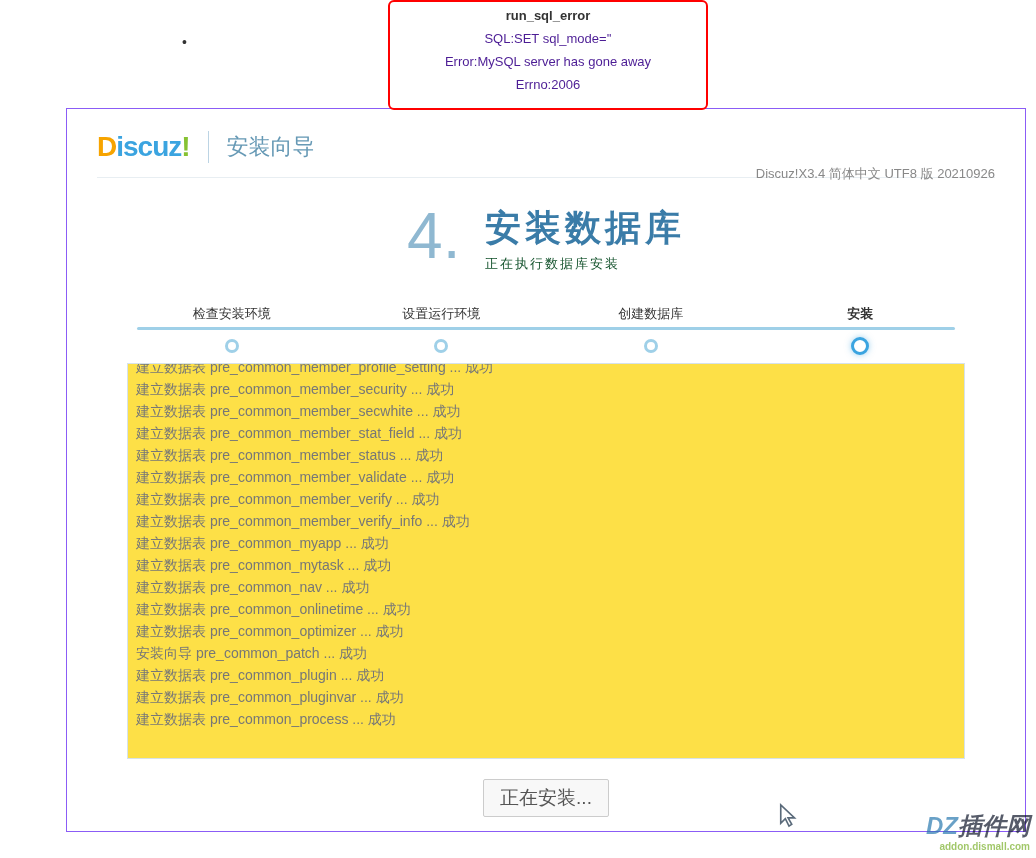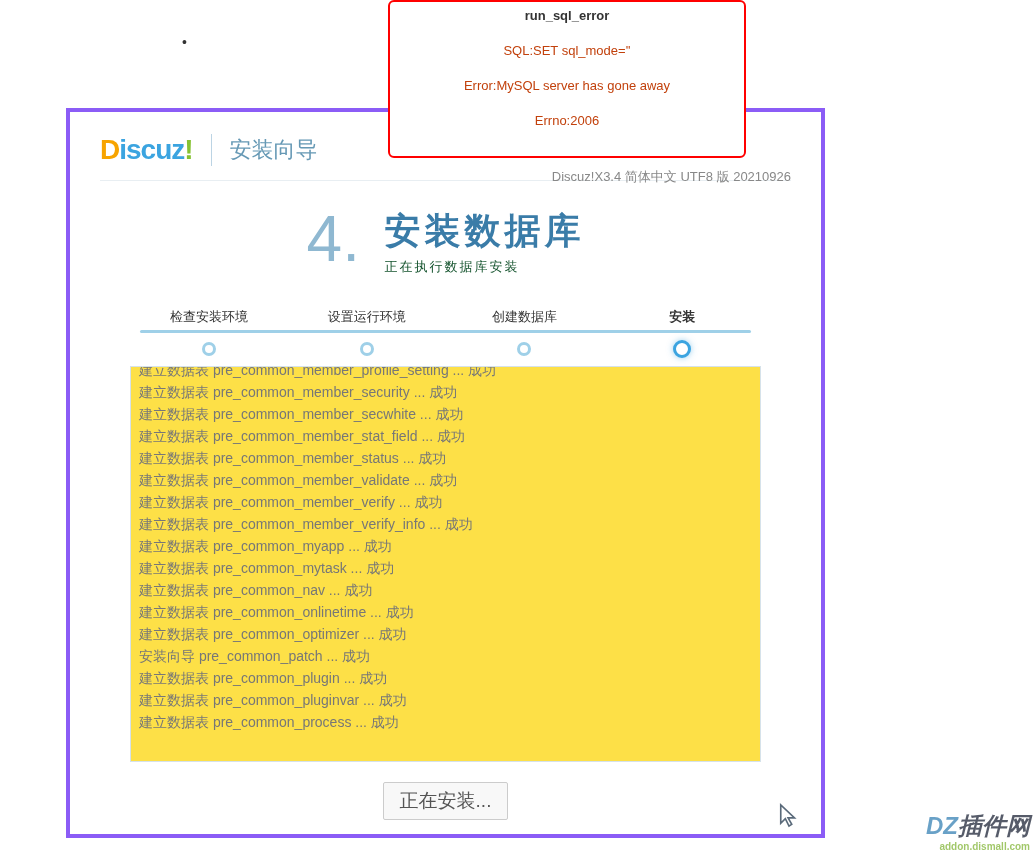--- a/index.html
+++ b/index.html
@@ -8,43 +8,43 @@
       background: #fff;
       width: 1036px;
       height: 858px;
       position: relative;
       overflow: hidden;
     }
     .error-box {
       position: absolute;
       top: 0;
       left: 388px;
-      width: 358px;
+      width: 320px;
       border: 2px solid #f00;
       border-radius: 6px;
       padding: 6px 10px 8px;
       text-align: center;
       background: #fff;
       z-index: 10;
     }
     .error-title { font-weight: bold; color: #333; font-size: 13px; margin-bottom: 6px; }
-    .error-line { color: #c2410c; font-size: 13px; margin: 20px 0; }
+    .error-line { color: #4c1d95; font-size: 13px; margin: 8px 0; }
     .bullet {
       position: absolute;
       top: 34px;
       left: 182px;
       font-size: 14px;
       color: #333;
     }
     .installer {
       position: absolute;
       top: 108px;
       left: 66px;
-      width: 759px;
-      border: 4px solid #8b5cf6;
+      width: 960px;
+      border: 1px solid #8b5cf6;
       background: #fff;
     }
     .header {
       padding: 22px 30px 8px;
       position: relative;
     }
     .logo-row { display: flex; align-items: center; gap: 18px; }
     .logo-discuz { font-size: 28px; font-weight: bold; letter-spacing: -1px; }
     .logo-d { color: #f7a400; }
     .logo-rest { color: #3ba4e0; }

